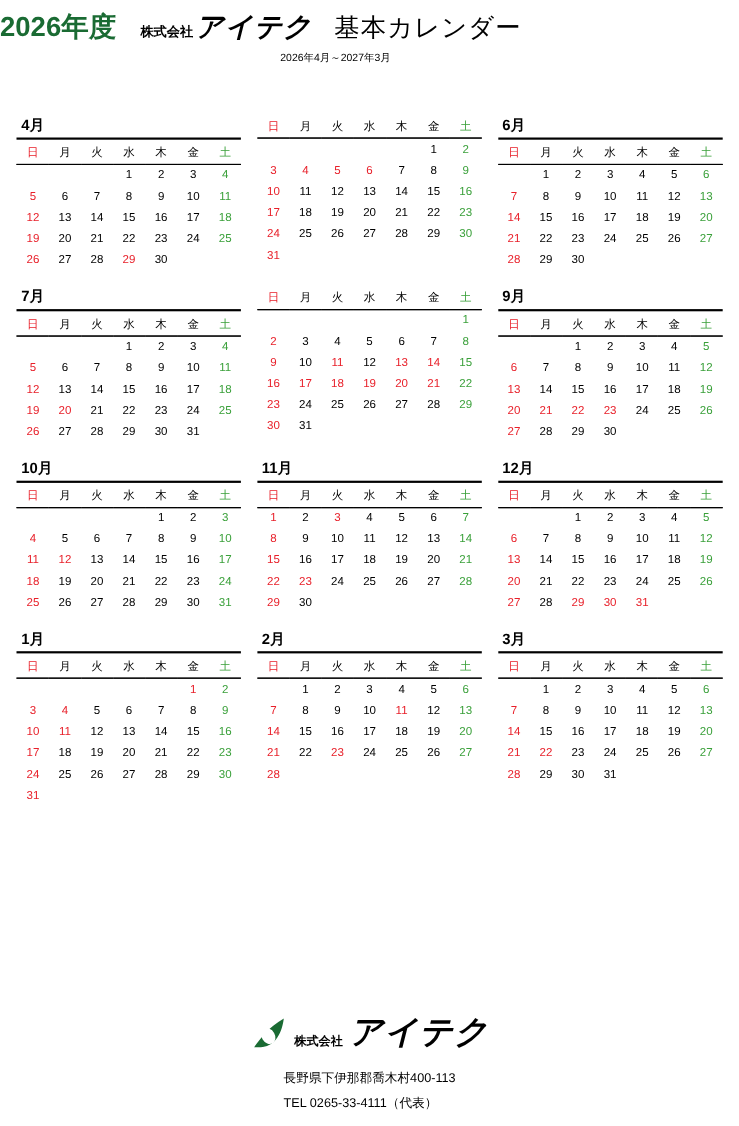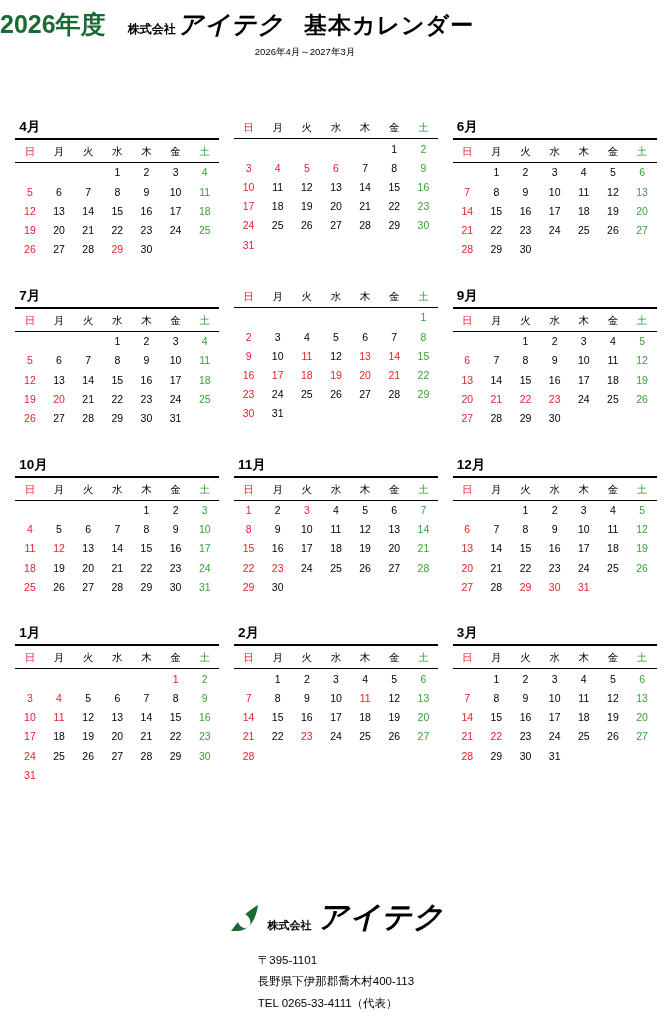--- a/index.html
+++ b/index.html
@@ -49,21 +49,21 @@
   }
   .title-brand {
     font-size: 25px;
     font-weight: bold;
     font-style: italic;
     color: #000;
     letter-spacing: 1px;
   }
   .title-main {
     font-size: 23px;
-    font-weight: bold;
+    font-weight: normal;
     color: #000;
     margin-left: 20px;
     letter-spacing: 1px;
   }
   .subtitle {
     font-size: 9.5px;
     color: #000;
     text-align: center;
     width: 100%;
     box-sizing: border-box;
@@ -77,21 +77,21 @@
     margin-top: 44px;
     display: grid;
     grid-template-columns: repeat(3, 1fr);
     column-gap: 0px;
     row-gap: 0px;
     padding: 0 8px 0 8px;
     box-sizing: border-box;
   }
   .month {
     width: 204px;
-    margin: 16px auto;
+    margin: 3px auto;
     margin-bottom: 13px;
   }
   .month-title {
     font-size: 13.5px;
     font-weight: bold;
     border-bottom: 2px solid #000;
     padding: 0 0 2px 4px;
     margin-bottom: 3px;
     line-height: 1.25;
   }
@@ -966,19 +966,18 @@
       <span class="logo-mark">
         <svg width="34" height="34" viewBox="0 0 34 34" xmlns="http://www.w3.org/2000/svg">
           <path d="M3 30 C9 22 16 12 30 4 C28 20 20 30 9 30 Z" fill="#1a6b33"></path>
           <ellipse cx="16" cy="20" rx="6" ry="7.5" fill="#ffffff" transform="rotate(-30 16 20)"></ellipse>
         </svg>
       </span>
       <span class="logo-text-small">株式会社</span>
       <span class="logo-text-big">アイテク</span>
     </div>
     <div class="addr">
-      <div>〒395-1101</div>
       <div>長野県下伊那郡喬木村400-113</div>
       <div>TEL  0265-33-4111（代表）</div>
     </div>
   </div>
 
 </div>
 
 </body></html>

